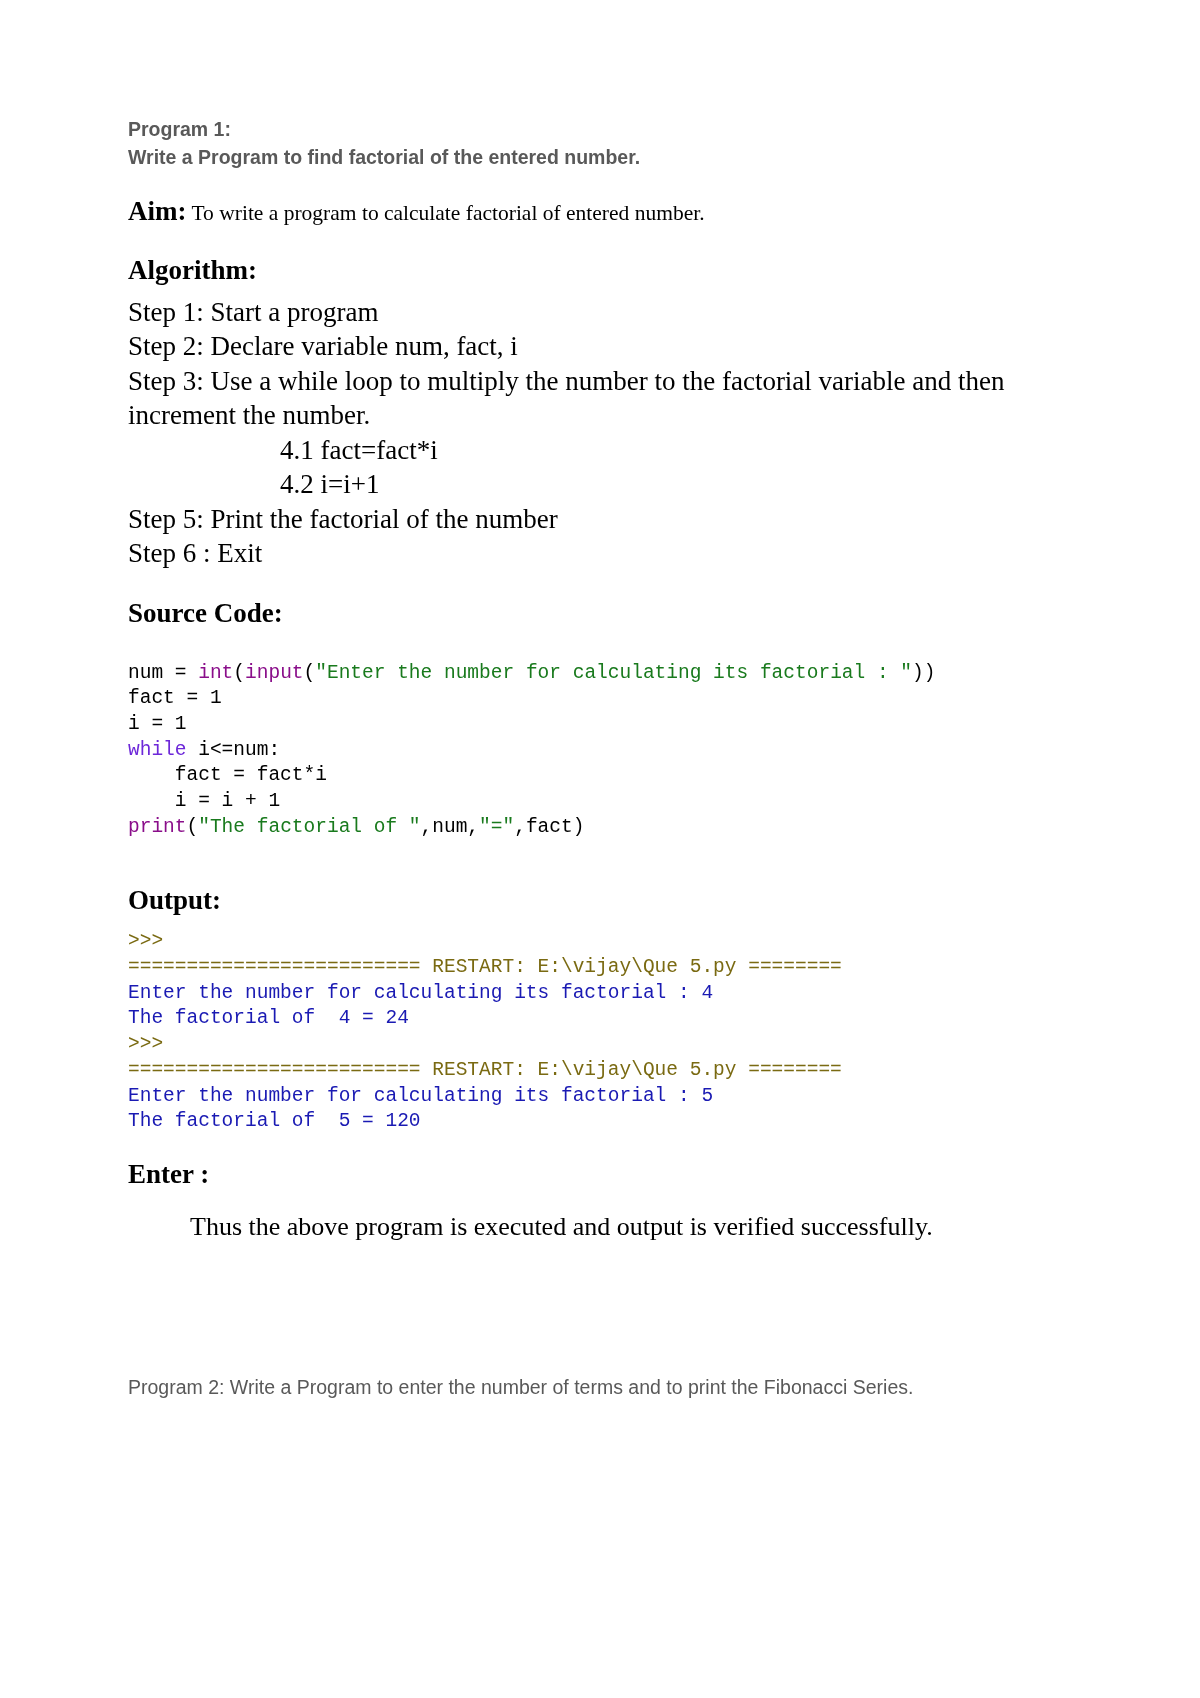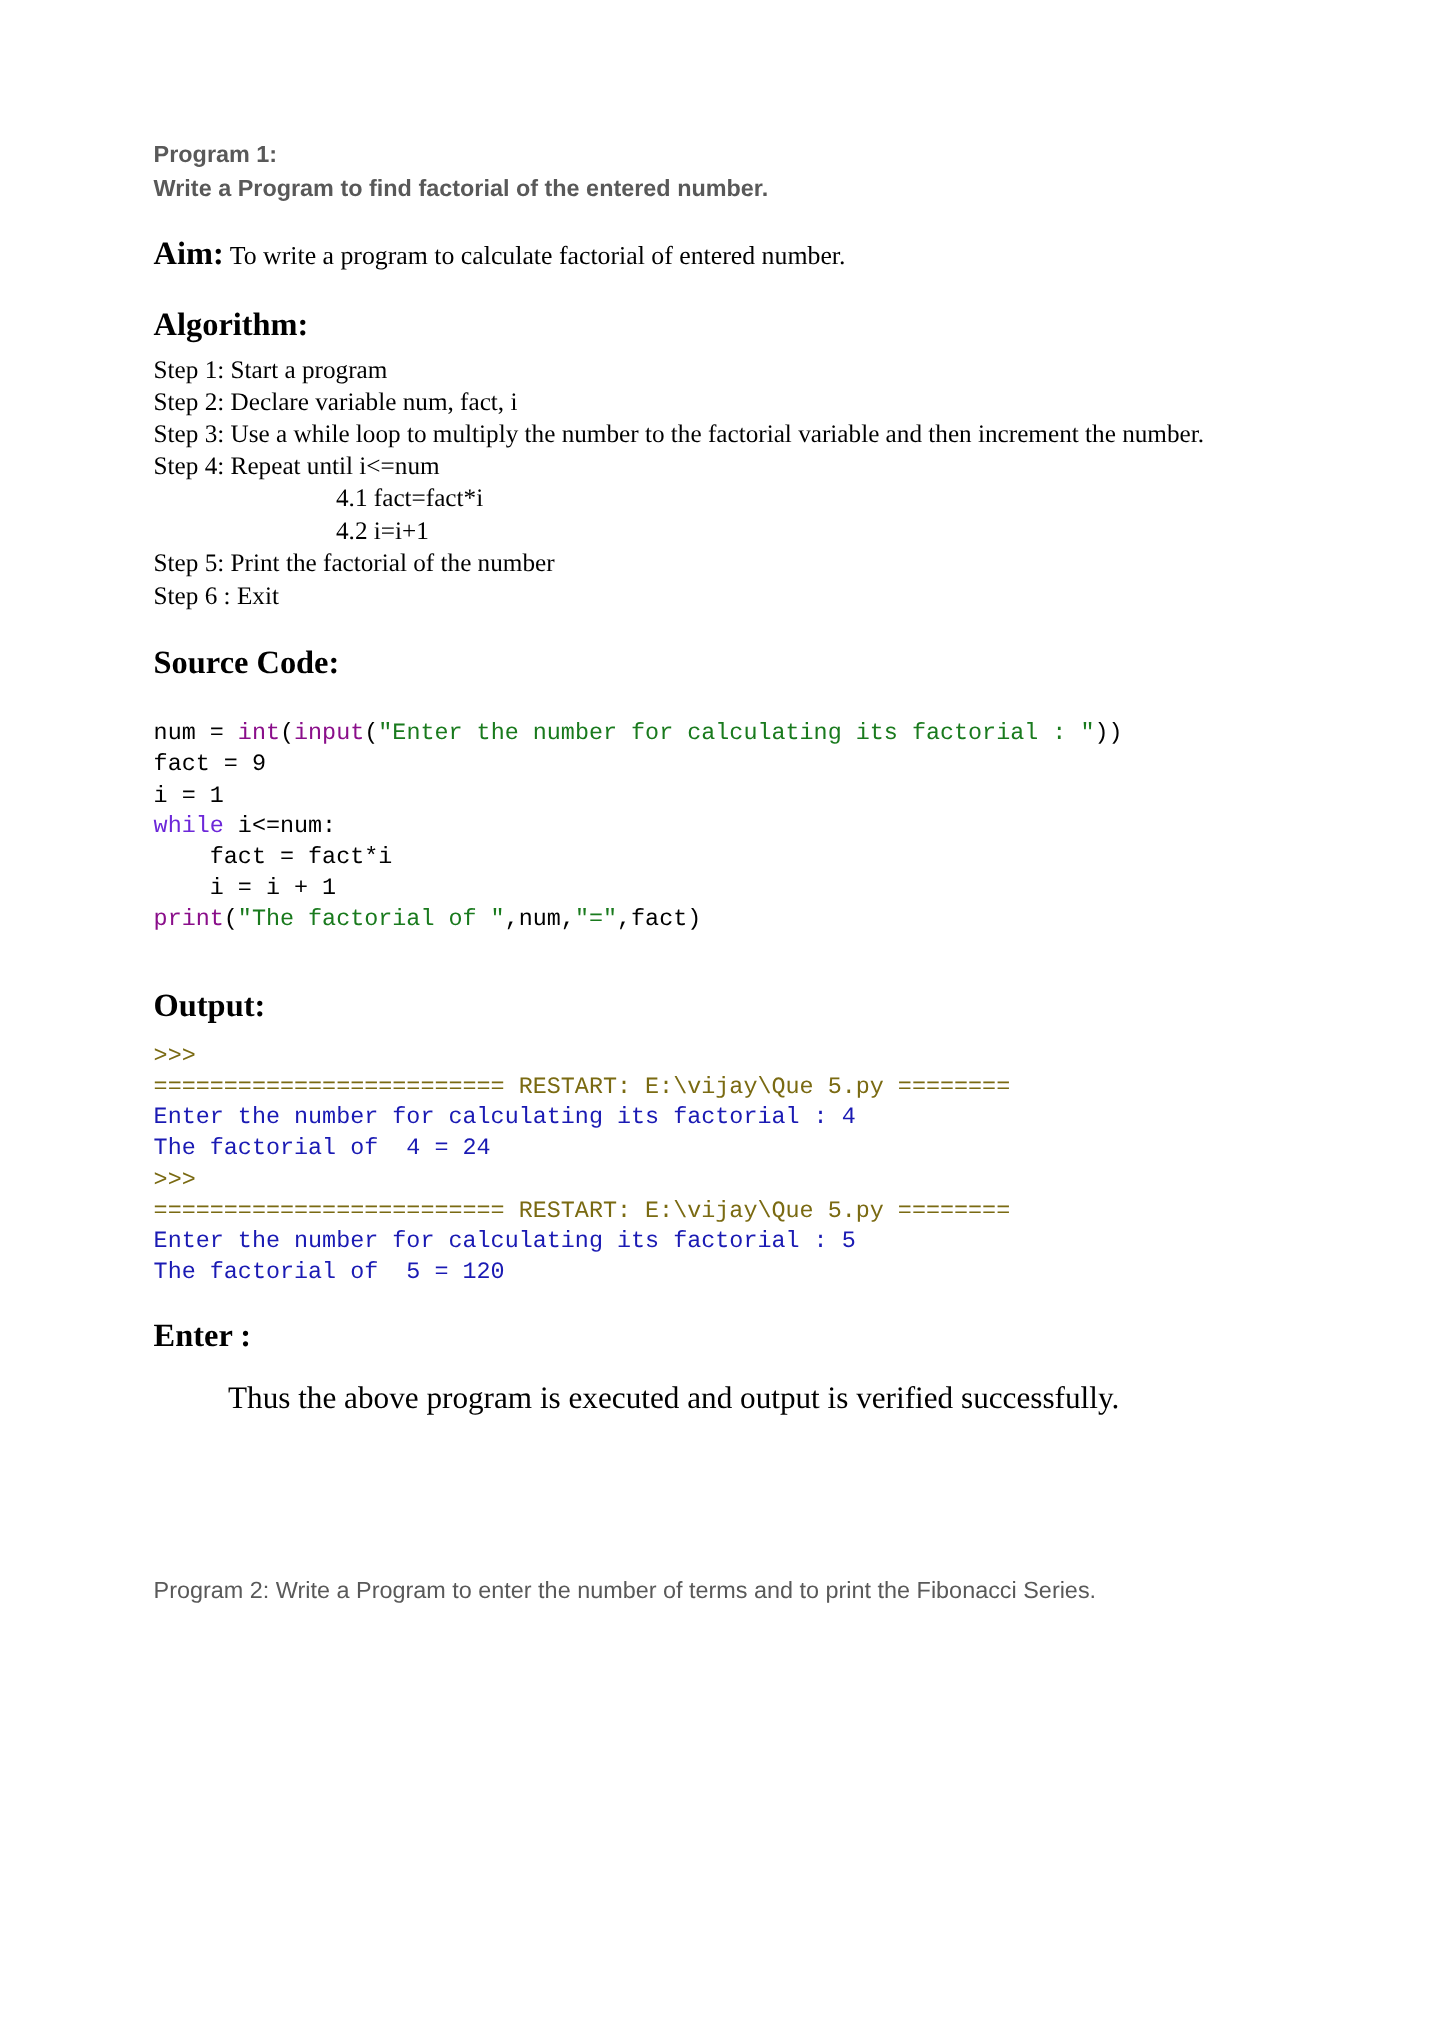--- a/index.html
+++ b/index.html
@@ -36,21 +36,21 @@
     .section-title {
       font-family: "Times New Roman", Times, serif;
       font-weight: bold;
       font-size: 27px;
       margin-bottom: 7px;
     }
     .algo-block {
       margin-bottom: 25px;
     }
     .algo-step {
-      font-size: 21px;
+      font-size: 27px;
       line-height: 1.28;
     }
     .algo-sub {
       padding-left: 152px;
     }
     .source-title {
       margin-top: 16px;
       margin-bottom: 30px;
     }
     .code-block {
@@ -101,31 +101,30 @@
 
 <div class="aim-line">
   <span class="aim-label">Aim:</span><span>   To write a program to calculate factorial of entered number.</span>
 </div>
 
 <div class="algo-block">
   <div class="section-title">Algorithm:</div>
   <div class="algo-step">Step 1: Start a program</div>
   <div class="algo-step">Step 2: Declare variable num, fact, i</div>
   <div class="algo-step">Step 3: Use a while loop to multiply the number to the factorial variable and then increment the number.</div>
-  <div class="algo-step">Step 4: Repeat until i&lt;=num</div>
   <div class="algo-step algo-sub">4.1 fact=fact*i</div>
   <div class="algo-step algo-sub">4.2 i=i+1</div>
   <div class="algo-step">Step 5: Print the factorial of the number</div>
   <div class="algo-step">Step 6 : Exit</div>
 </div>
 
 <div class="section-title source-title">Source Code:</div>
 
 <div class="code-block"><span>num = </span><span class="fn-purple">int</span><span>(</span><span class="fn-purple">input</span><span>(</span><span class="str">"Enter the number for calculating its factorial : "</span><span>))</span>
-<span>fact = 9</span>
+<span>fact = 1</span>
 <span>i = 1</span>
 <span class="kw">while</span><span> i&lt;=num:</span>
 <span>    fact = fact*i</span>
 <span>    i = i + 1</span>
 <span class="fn-purple">print</span><span>(</span><span class="str">"The factorial of "</span><span>,num,</span><span class="str">"="</span><span>,fact)</span></div>
 
 <div class="section-title output-title">Output:</div>
 
 <div class="output-block"><span class="out-olive">&gt;&gt;&gt;</span>
 <span class="out-olive">========================= RESTART: E:\vijay\Que 5.py ========</span>

